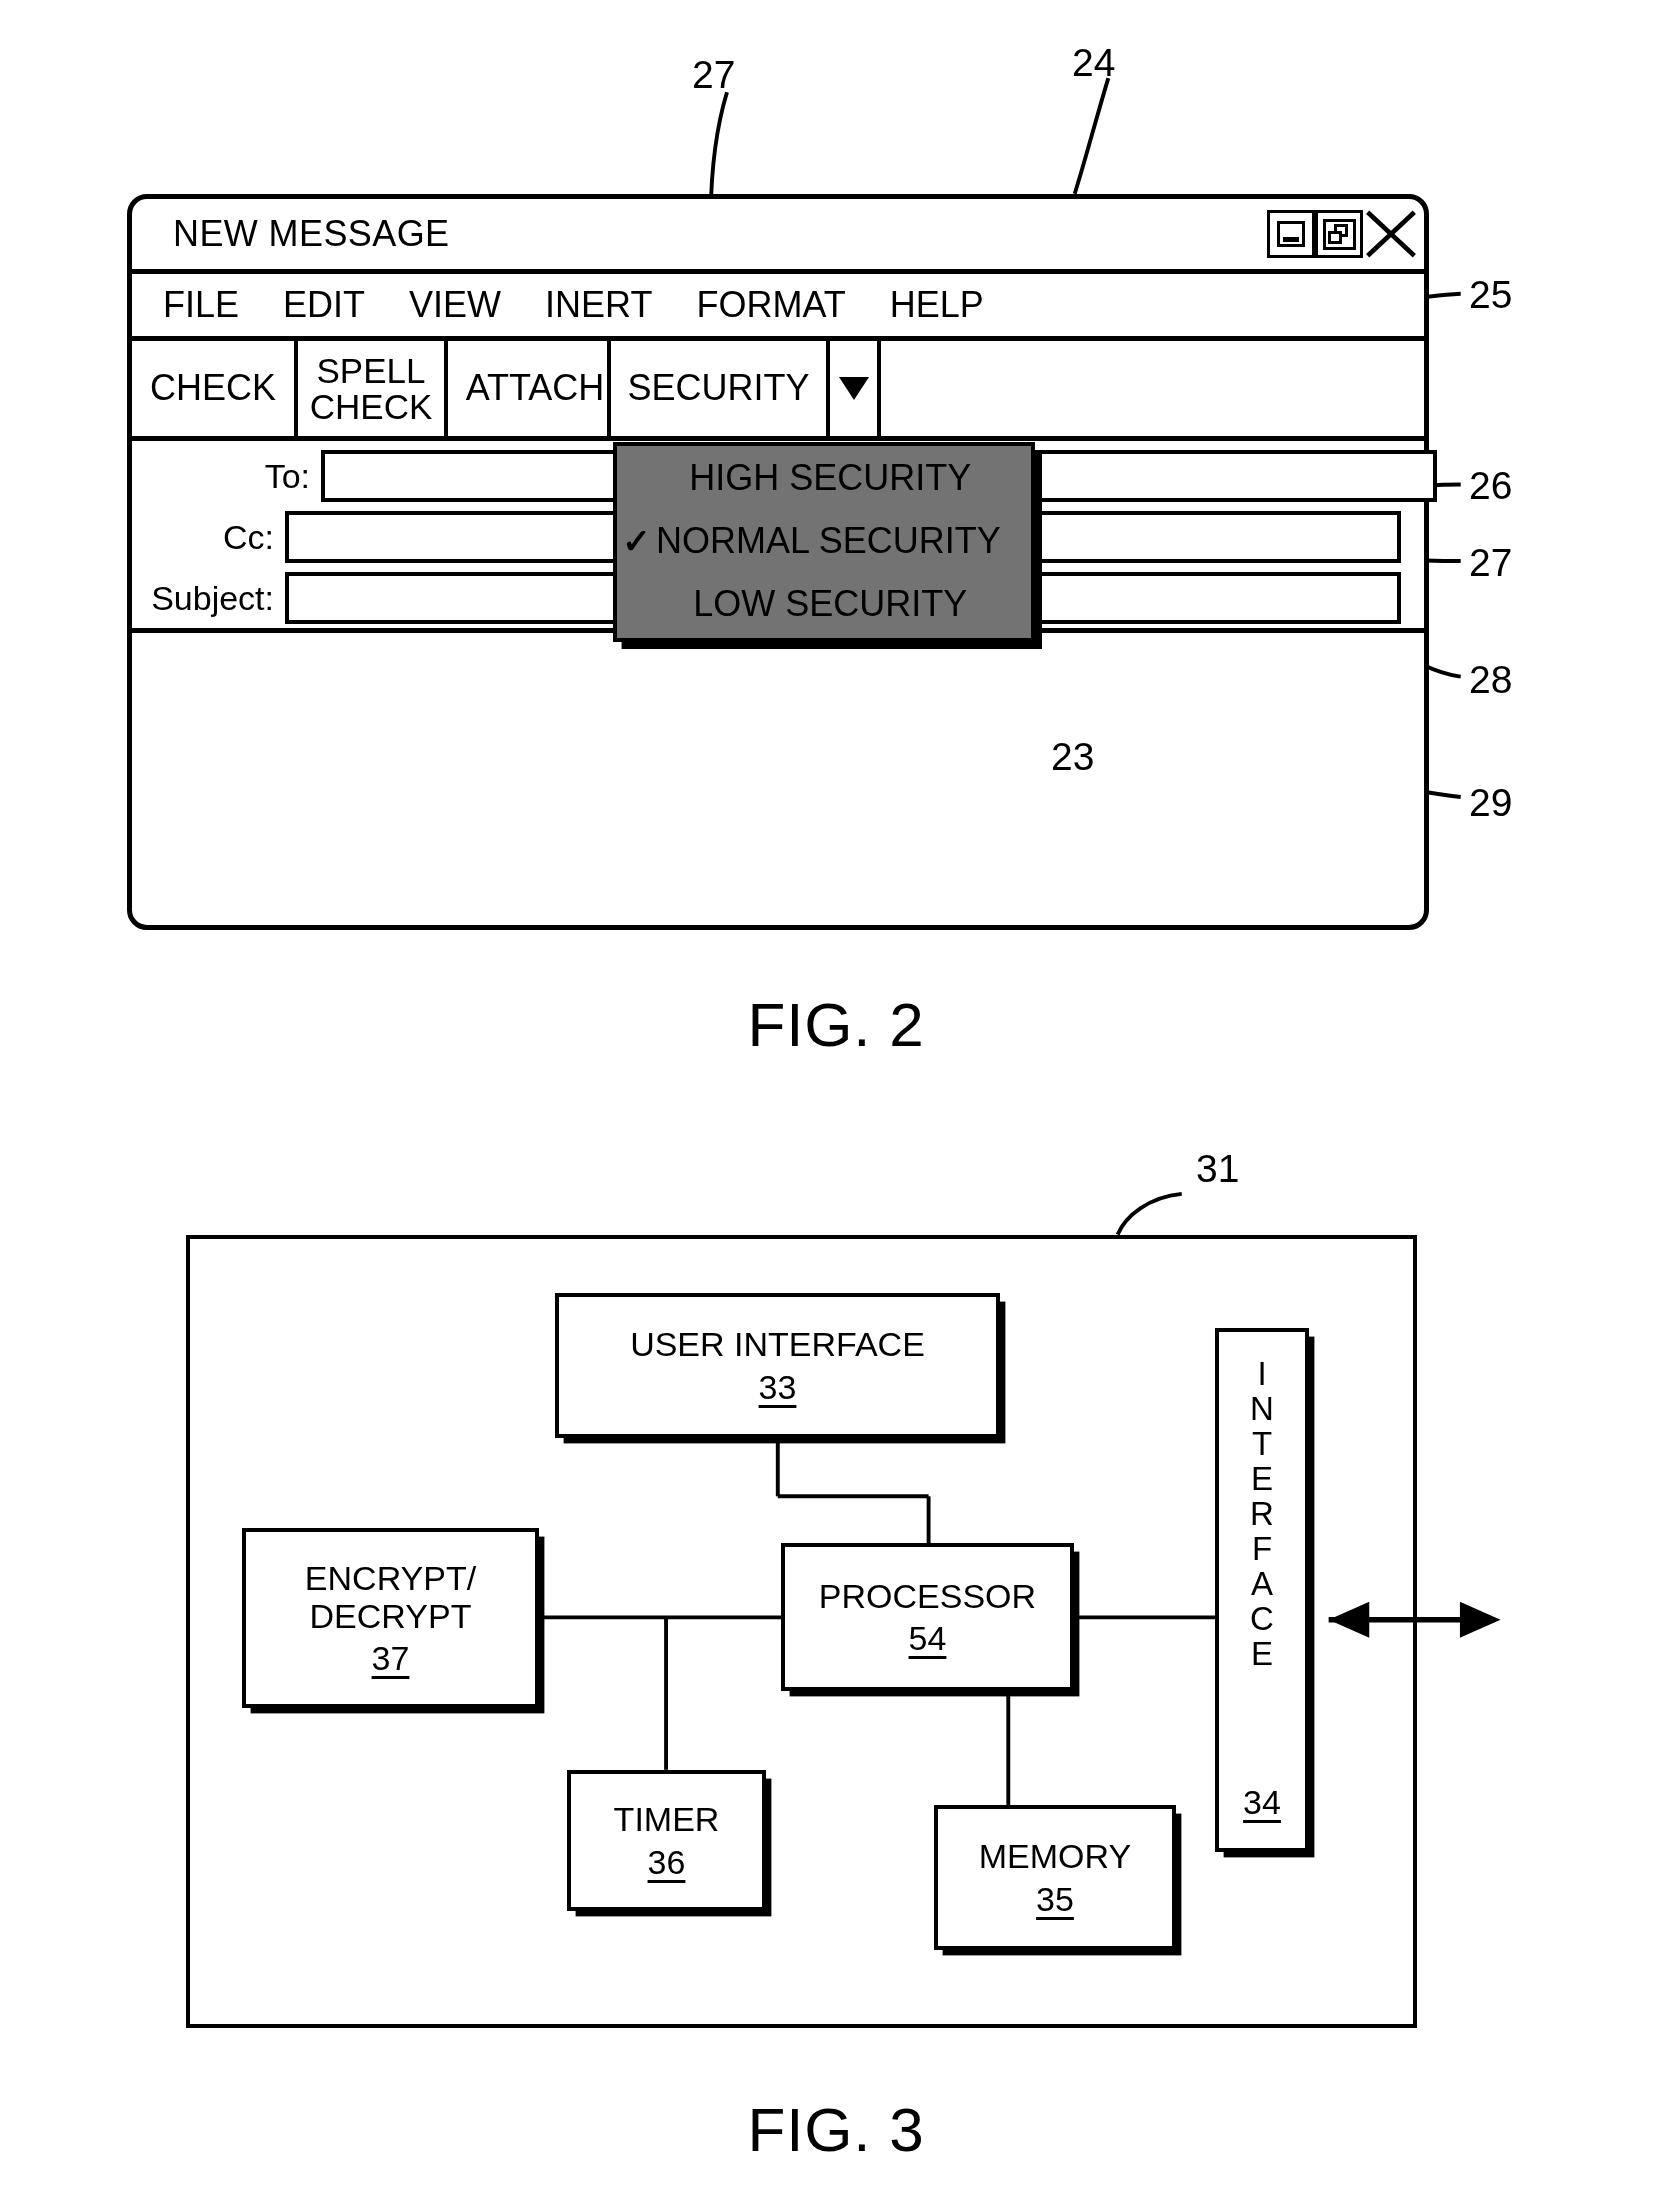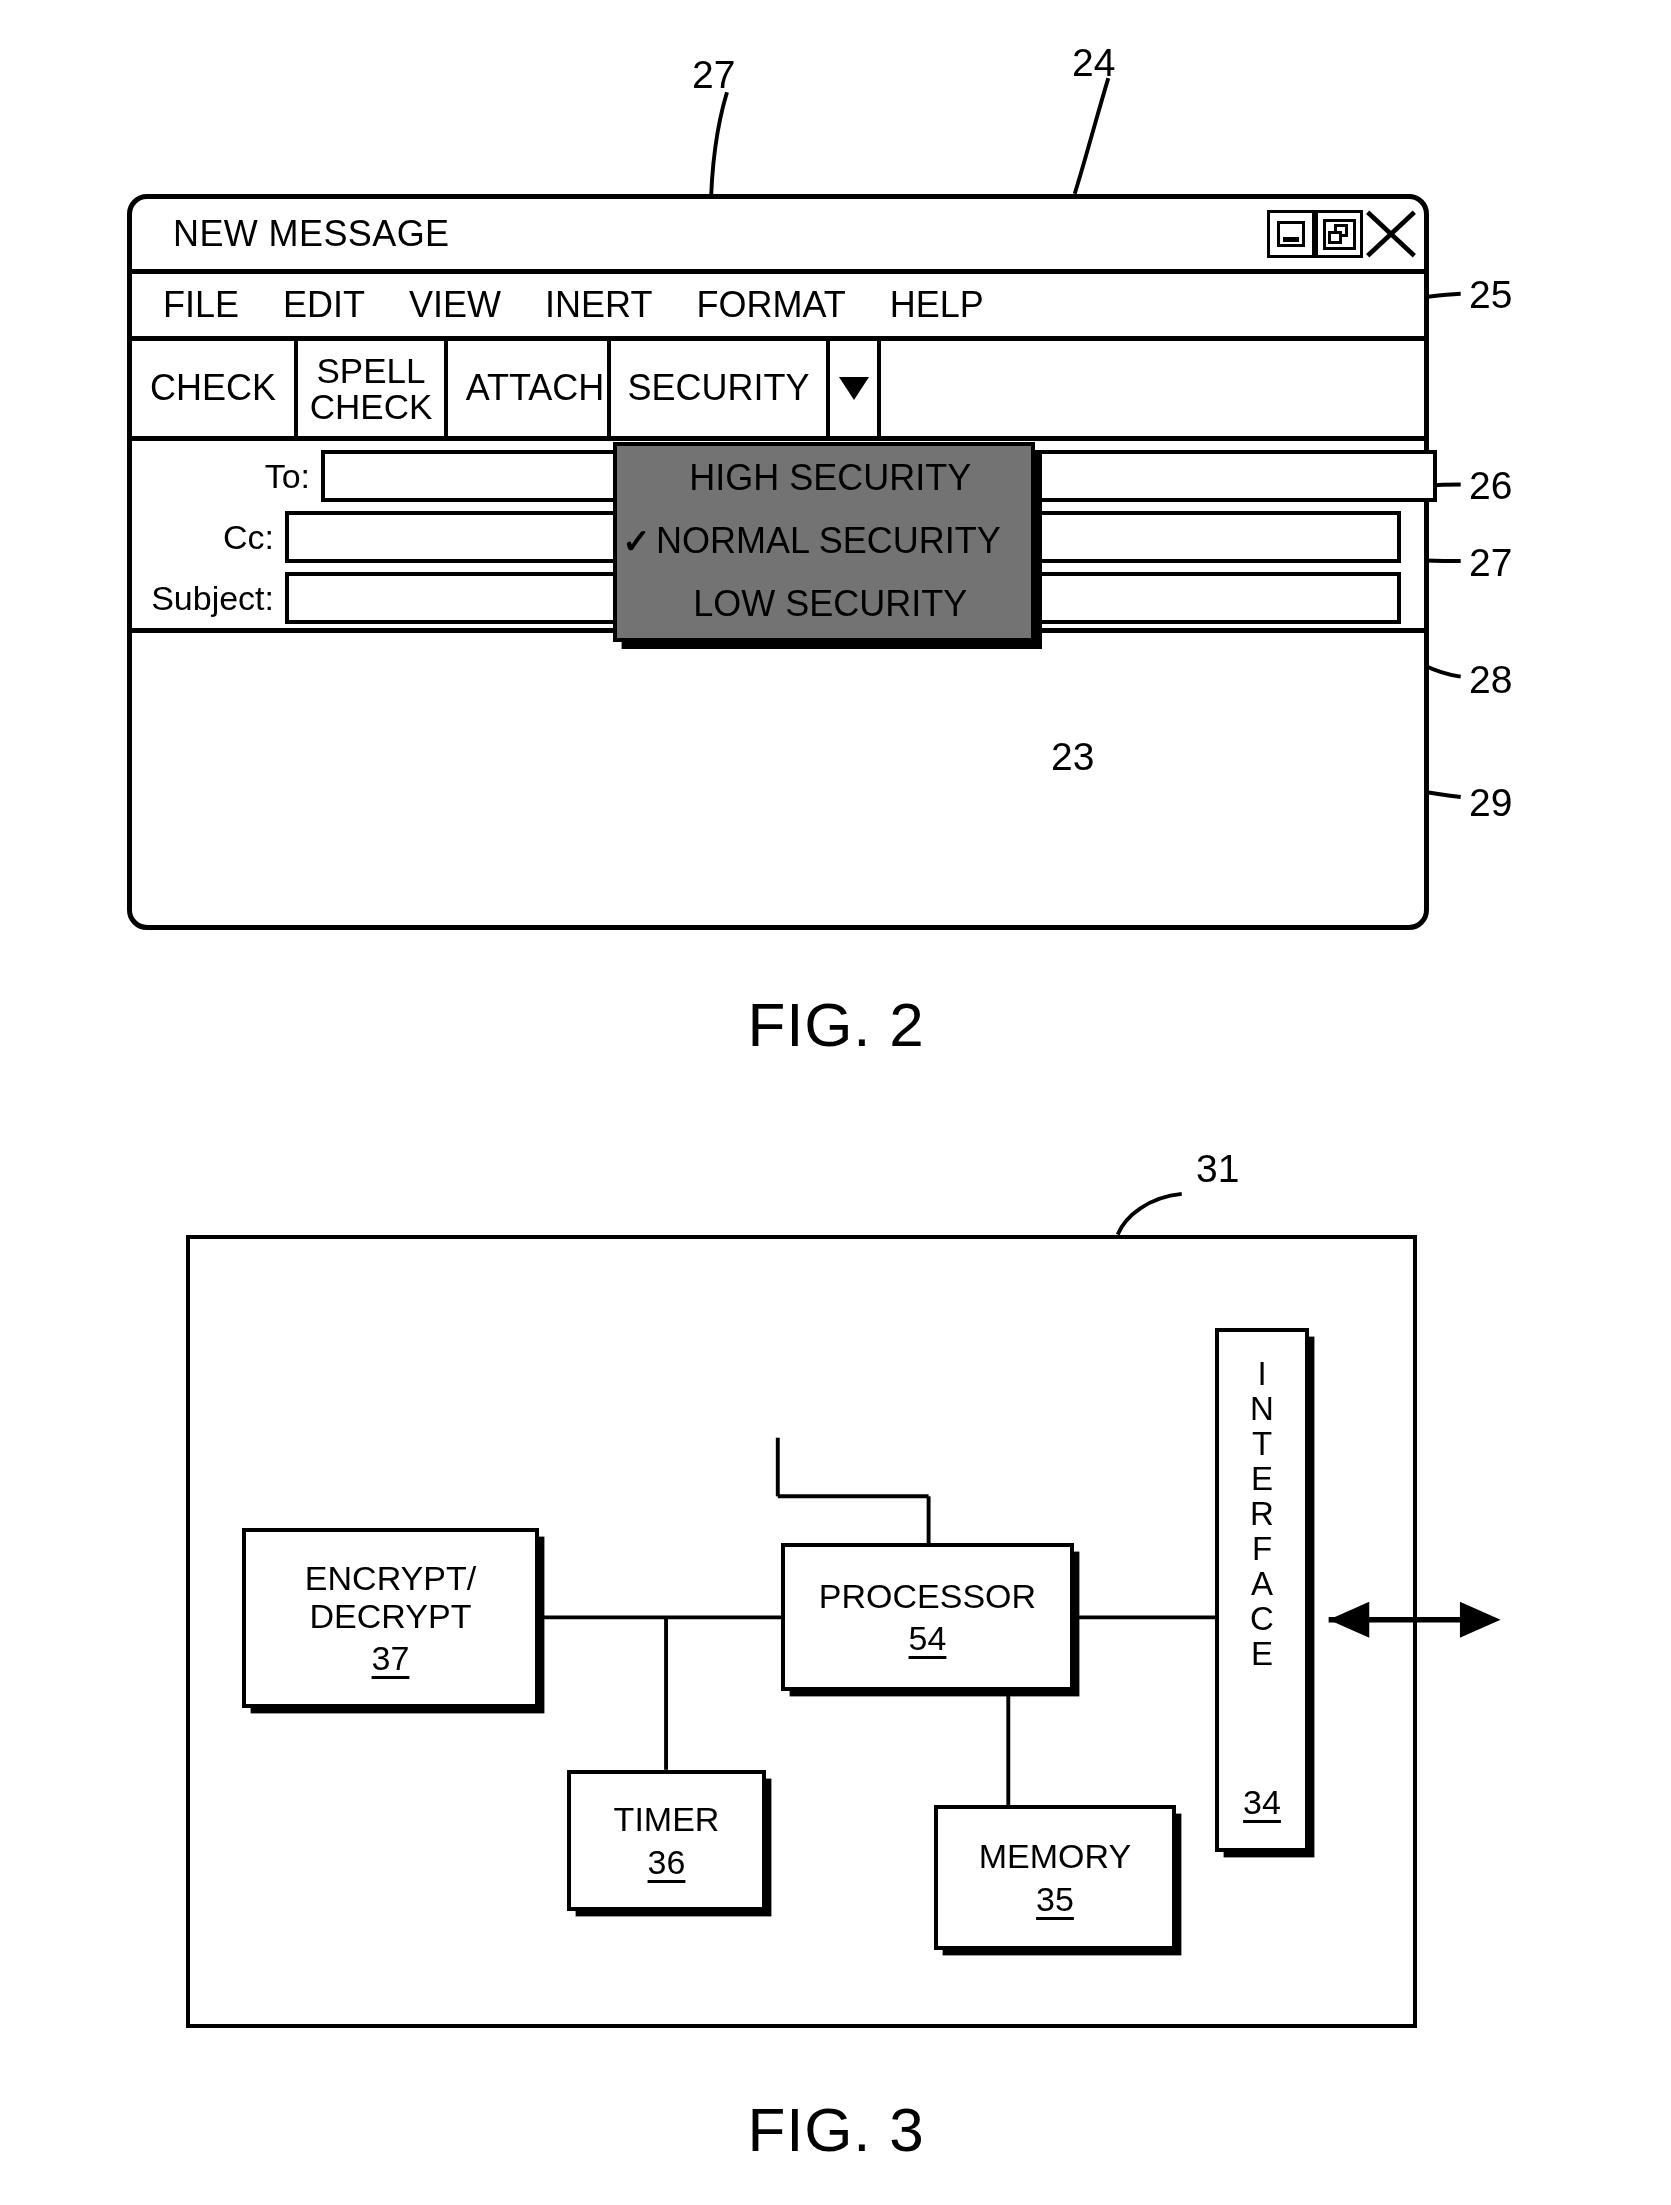--- a/index.html
+++ b/index.html
@@ -463,20 +463,24 @@
 
     <line x1="1290" y1="2165" x2="1290" y2="2310" stroke="#000" stroke-width="5"></line>
 
     <line x1="1700" y1="2073" x2="1905" y2="2073" stroke="#000" stroke-width="7"></line>
     <polygon points="1700,2073 1752,2050 1752,2096" fill="#000"></polygon>
     <polygon points="1920,2073 1868,2050 1868,2096" fill="#000"></polygon>
 
     <path d="M 1512 1528 C 1470 1532 1440 1556 1430 1580" stroke="#000" stroke-width="5" fill="none"></path>
   </svg>
 
+  <div class="blk" id="blk-ui">
+    <span class="lbl">USER INTERFACE</span>
+    <span class="num">33</span>
+  </div>
 
   <div class="blk" id="blk-enc">
     <span class="lbl">ENCRYPT/
 DECRYPT</span>
     <span class="num">37</span>
   </div>
 
   <div class="blk" id="blk-proc">
     <span class="lbl">PROCESSOR</span>
     <span class="num">54</span>

